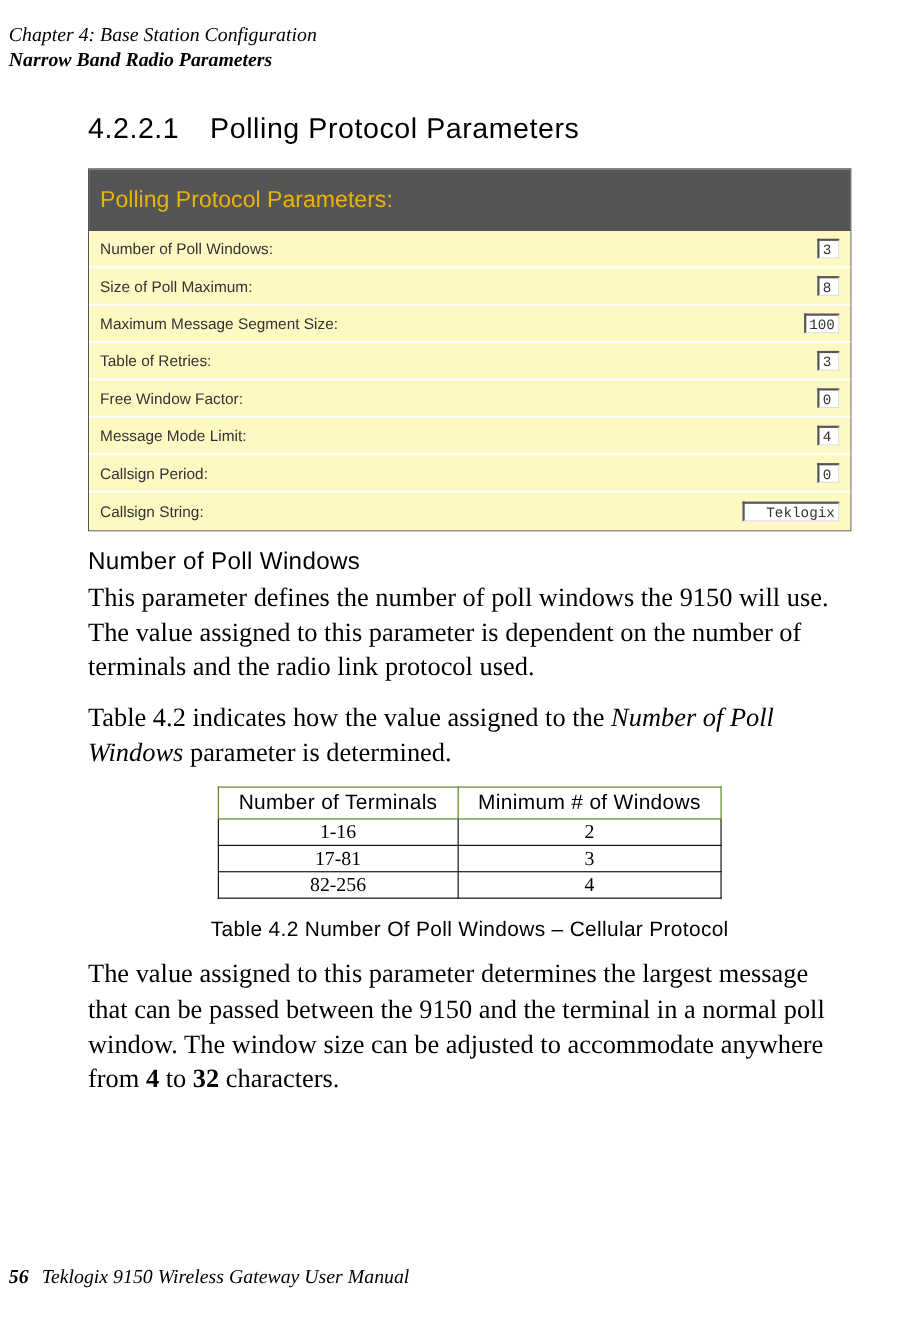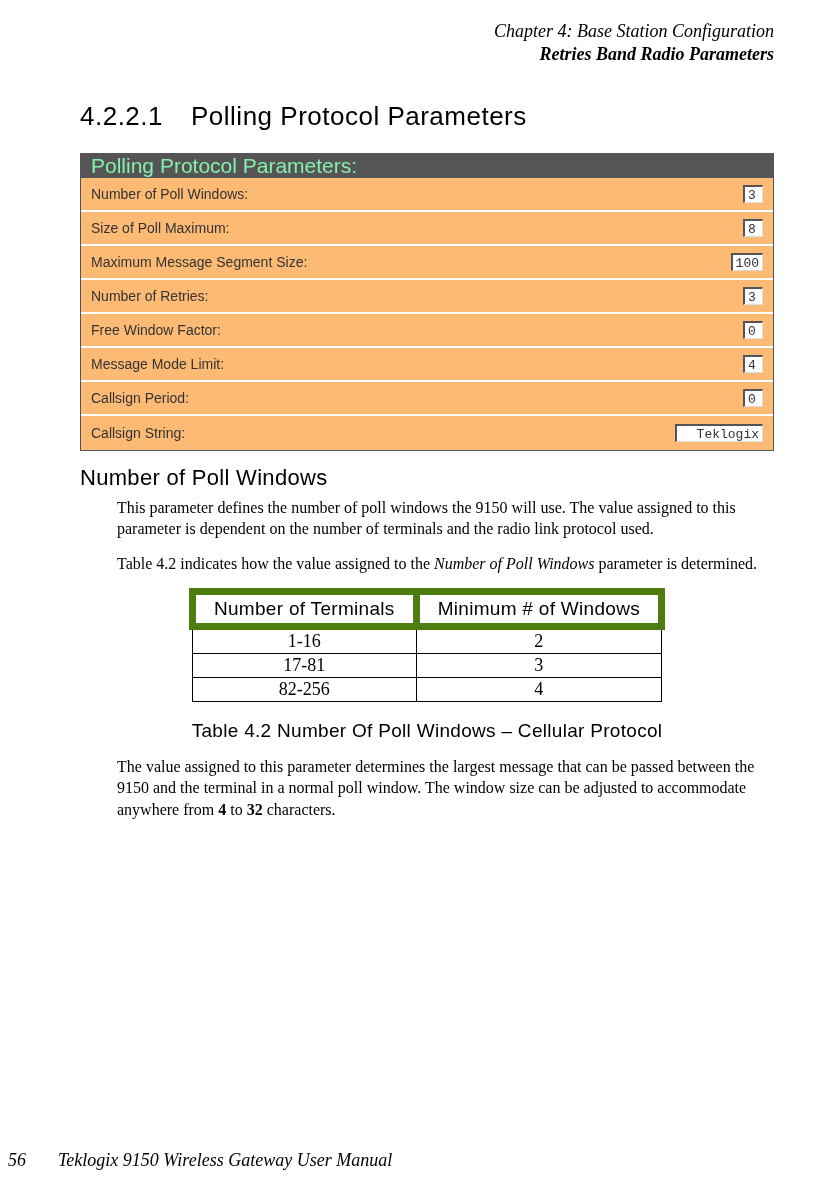--- a/index.html
+++ b/index.html
@@ -15,21 +15,20 @@
     height: 1199px;
     padding: 20px 60px 20px 0;
     position: relative;
   }
   .header {
     font-style: italic;
     font-size: 18px;
     line-height: 1.25;
     padding-left: 8px;
     margin-bottom: 36px;
-    text-align: right;
   }
   .header .line1 { font-weight: normal; }
   .header .line2 { font-weight: bold; }
 
   .content { padding-left: 80px; }
 
   .section-number {
     font-family: "Arial Narrow", Arial, sans-serif;
     font-size: 26px;
     font-weight: normal;
@@ -37,30 +36,30 @@
     margin-bottom: 21px;
   }
   .section-number .num { margin-right: 28px; }
 
   .params-panel {
     border: 1px solid #555;
     margin-bottom: 14px;
   }
   .params-title {
     background: #555;
-    color: #86efac;
+    color: #eab308;
     font-family: Arial, sans-serif;
     font-size: 21px;
-    padding: 0 10px;
+    padding: 16px 10px;
   }
   .param-row {
     display: flex;
     align-items: center;
     justify-content: space-between;
-    background: #fdba74;
+    background: #fef9c3;
     border-bottom: 2px solid #fff;
     padding: 6px 10px;
     font-family: Arial, sans-serif;
     font-size: 14px;
     color: #333;
     min-height: 34px;
   }
   .param-row:last-child { border-bottom: none; }
   .param-input {
     font-family: "Courier New", monospace;
@@ -79,38 +78,37 @@
 
   .sub-heading {
     font-family: "Arial Narrow", Arial, sans-serif;
     font-size: 22px;
     font-weight: normal;
     letter-spacing: 0.3px;
     margin-top: 6px;
     margin-bottom: 6px;
   }
   .body-text {
-    font-size: 16px;
+    font-size: 24px;
     line-height: 1.32;
     margin-bottom: 14px;
-    margin-left: 37px;
   }
   .body-text em { font-style: italic; }
   .body-text strong { font-weight: bold; }
 
   .tbl42 {
     margin: 0 auto 18px auto;
     border-collapse: collapse;
   }
   .tbl42 th {
     font-family: "Arial Narrow", Arial, sans-serif;
     font-weight: normal;
     font-size: 19px;
     letter-spacing: 0.3px;
-    border: 7px solid #4d7c0f;
+    border: 1px solid #4d7c0f;
     padding: 3px 18px;
     text-align: center;
   }
   .tbl42 td {
     font-family: "Times New Roman", serif;
     font-size: 18px;
     border: 1px solid #000;
     padding: 1px 18px;
     text-align: center;
   }
@@ -123,34 +121,34 @@
     margin-bottom: 14px;
   }
 
   .footer {
     position: absolute;
     left: 8px;
     bottom: 28px;
     font-size: 18px;
   }
   .footer .pg {
-    font-weight: normal;
+    font-weight: bold;
     font-style: italic;
-    margin-right: 32px;
+    margin-right: 12px;
   }
   .footer .book { font-style: italic; }
 </style>
 </head>
 <body>
 
 <div class="page">
 
   <div class="header">
     <div class="line1">Chapter 4:  Base Station Configuration</div>
-    <div class="line2">Retries Band Radio Parameters</div>
+    <div class="line2">Narrow Band Radio Parameters</div>
   </div>
 
   <div class="content">
 
     <div class="section-number">
       <span class="num">4.2.2.1</span><span>Polling Protocol Parameters</span>
     </div>
 
     <div class="params-panel">
       <div class="params-title">Polling Protocol Parameters:</div>
@@ -161,21 +159,21 @@
       </div>
       <div class="param-row">
         <span>Size of Poll Maximum:</span>
         <span class="param-input">8</span>
       </div>
       <div class="param-row">
         <span>Maximum Message Segment Size:</span>
         <span class="param-input">100</span>
       </div>
       <div class="param-row">
-        <span>Number of Retries:</span>
+        <span>Table of Retries:</span>
         <span class="param-input">3</span>
       </div>
       <div class="param-row">
         <span>Free Window Factor:</span>
         <span class="param-input">0</span>
       </div>
       <div class="param-row">
         <span>Message Mode Limit:</span>
         <span class="param-input">4</span>
       </div>

